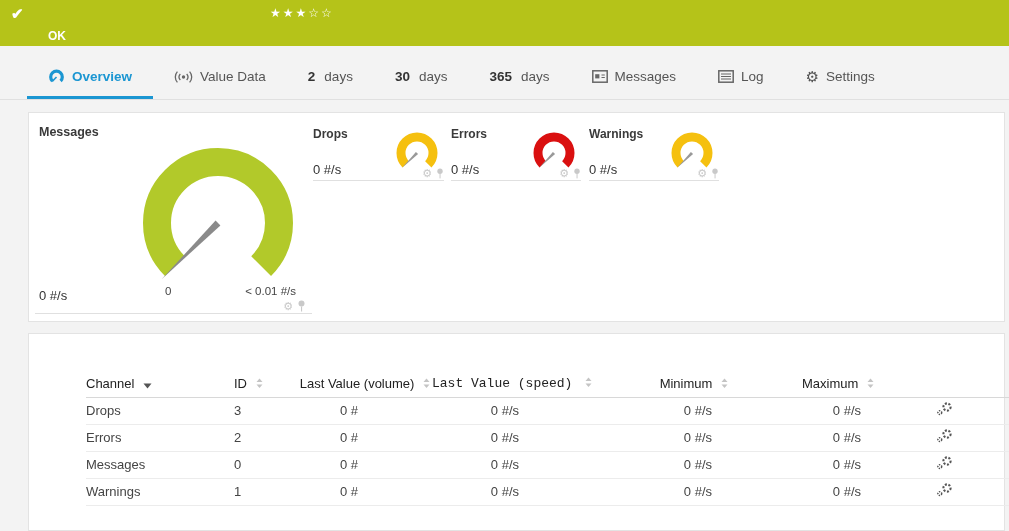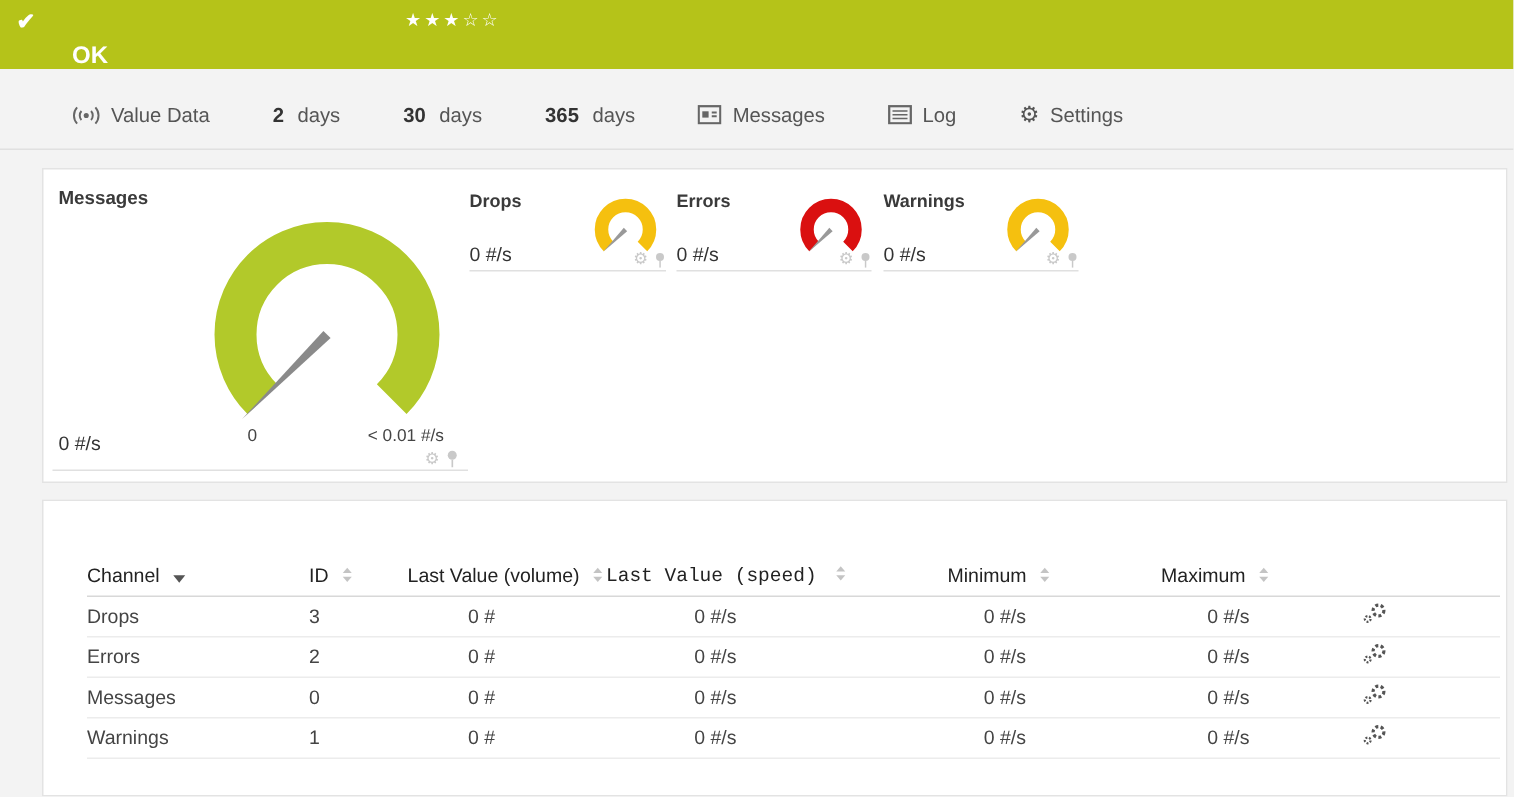--- a/index.html
+++ b/index.html
@@ -6,36 +6,36 @@
   html,body { width:1009px; height:531px; overflow:hidden; }
   body { font-family:"Liberation Sans", sans-serif; background:#f3f3f3; position:relative; }
 
   
   .topbar { position:absolute; top:0; left:0; width:1009px; height:46px; background:#b5c319; color:#fff; }
   .check-icon { position:absolute; left:11px; top:5px; font-size:15px; font-weight:bold; }
   .title-line { position:absolute; left:32px; top:4px; font-size:17px; white-space:nowrap; }
   .title-prefix { font-style:italic; margin-right:6px; }
   .flag-icon { font-size:10px; vertical-align:super; margin-left:4px; }
   .stars { position:absolute; left:270px; top:6px; font-size:12px; letter-spacing:2px; cursor:pointer; }
-  .status-ok { position:absolute; left:48px; top:29px; font-size:16px; font-weight:bold; }
+  .status-ok { position:absolute; left:48px; top:29px; font-size:12px; font-weight:bold; }
 
   
   .tabbar { position:absolute; top:46px; left:0; width:1009px; height:54px; background:#f3f3f3;
             border-bottom:1px solid #e0e0e0; display:flex; align-items:flex-end; padding-left:27px; }
   .tab { height:40px; display:flex; align-items:center; gap:7px; padding:0 21px 2px 21px;
          font-size:13.5px; color:#555; cursor:pointer; border-bottom:3px solid transparent; white-space:nowrap; }
   .tab.active { color:#1b96d2; border-bottom-color:#1b96d2; font-weight:bold; }
   .tab .num { font-weight:bold; color:#333; margin-right:2px; }
   .tab svg, .tab .glyph { flex:0 0 auto; }
   .glyph { font-size:15px; color:#555; line-height:1; }
 
   
   .panel { position:absolute; left:28px; width:977px; background:#fff; border:1px solid #e3e3e3; }
   #gauge-panel { top:112px; height:210px; }
-  #table-panel { top:333px; height:198px; }
+  #table-panel { top:333px; height:198px;padding-left:28px; }
 
   
   .gcell { position:absolute; border-bottom:1px solid #e0e0e0; }
   .gcell-big { left:6px; top:8px; width:277px; height:193px; }
   .gcell-small { top:14px; height:54px; }
   #cell-drops { left:284px; width:131px; }
   #cell-errors { left:422px; width:130px; }
   #cell-warnings { left:560px; width:130px; }
   .gauge-label { position:absolute; top:4px; left:4px; font-size:12.5px; font-weight:bold; color:#3a3a3a; }
   .gcell-small .gauge-label { top:0; left:0; font-size:12px; }
@@ -72,20 +72,27 @@
 
 <div class="topbar">
   <span class="check-icon">✔</span>
   <div class="stars">
     <span>★★★</span><span>☆☆</span>
   </div>
   <div class="status-ok">OK</div>
 </div>
 
 <div class="tabbar">
+  <div class="tab active">
+    <svg width="17" height="17" viewBox="0 0 17 17">
+      <path d="M4.4 13 A5.8 5.8 0 1 1 12.6 13" fill="none" stroke="#1b96d2" stroke-width="3.2"></path>
+      <path d="M8.5 9 L4.2 13.5" stroke="#1b96d2" stroke-width="1.6"></path>
+    </svg>
+    <span>Overview</span>
+  </div>
   <div class="tab">
     <svg width="19" height="14" viewBox="0 0 19 14">
       <circle cx="9.5" cy="7" r="1.7" fill="#666"></circle>
       <path d="M6.3 4 A4.5 4.5 0 0 0 6.3 10" fill="none" stroke="#666" stroke-width="1.3"></path>
       <path d="M3.4 1.6 A8 8 0 0 0 3.4 12.4" fill="none" stroke="#666" stroke-width="1.3"></path>
       <path d="M12.7 4 A4.5 4.5 0 0 1 12.7 10" fill="none" stroke="#666" stroke-width="1.3"></path>
       <path d="M15.6 1.6 A8 8 0 0 1 15.6 12.4" fill="none" stroke="#666" stroke-width="1.3"></path>
     </svg>
     <span>Value Data</span>
   </div>

